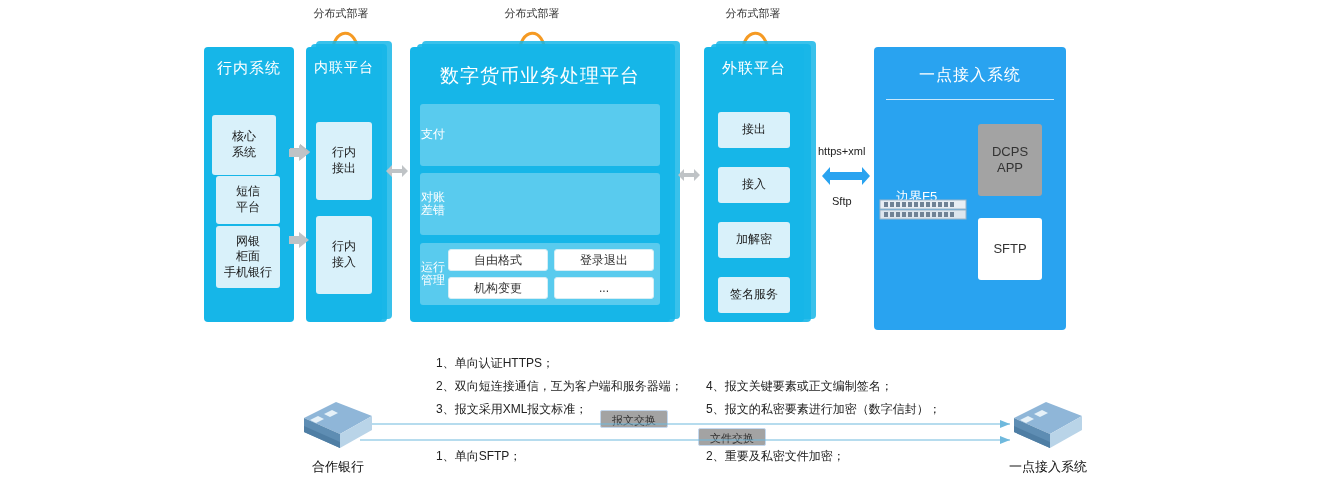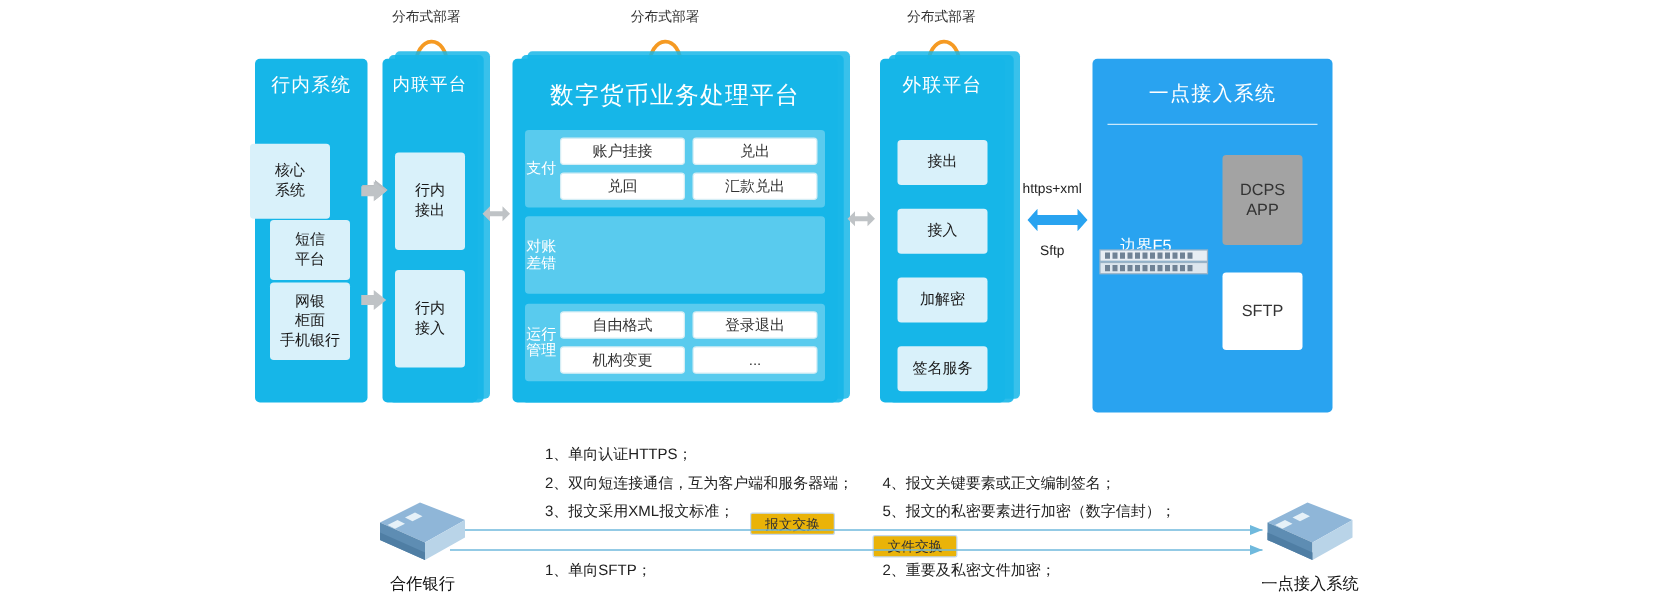--- a/index.html
+++ b/index.html
@@ -90,21 +90,21 @@
     color:#222;
     white-space:nowrap;
   }
   .bottom-label{
     font-size:13px;
     color:#111;
     text-align:center;
     width:160px;
   }
   .exch-box{
-    background:#eab308;
+    background:#a3a3a3;
     border:1px solid #c4d8ee;
     font-size:11px;
     color:#333;
     text-align:center;
     padding:2px 0;
     box-sizing:border-box;
     border-radius:2px;
   }
   .conn-label{font-size:11px;color:#222;}
   svg{overflow:visible;}
@@ -124,21 +124,21 @@
   <path d="M519,56 C519,26 545,26 545,54" fill="none" stroke="#f59a23" stroke-width="3"></path>
   <polygon points="519,58 514,47 524,47" fill="#f59a23"></polygon>
 
   <path d="M742,56 C742,26 768,26 768,54" fill="none" stroke="#f59a23" stroke-width="3"></path>
   <polygon points="742,58 737,47 747,47" fill="#f59a23"></polygon>
 </svg>
 
 <div class="abs panel" style="left:204px;top:47px;width:90px;height:275px;">
   <div class="panel-title" style="margin-top:12px;">行内系统</div>
 </div>
-<div class="abs lightbox" style="left:200px;top:115px;width:64px;height:60px;">
+<div class="abs lightbox" style="left:212px;top:115px;width:64px;height:60px;">
   <span style="white-space:pre-line;">核心
 系统</span>
 </div>
 <div class="abs lightbox" style="left:216px;top:176px;width:64px;height:48px;">
   <span style="white-space:pre-line;">短信
 平台</span>
 </div>
 <div class="abs lightbox" style="left:216px;top:226px;width:64px;height:62px;">
   <span style="white-space:pre-line;">网银
 柜面
@@ -161,26 +161,20 @@
 
 <div class="abs stack-shadow" style="left:422px;top:41px;width:258px;height:278px;opacity:.85;"></div>
 <div class="abs stack-shadow" style="left:417px;top:44px;width:258px;height:278px;opacity:.9;"></div>
 <div class="abs panel" style="left:410px;top:47px;width:260px;height:275px;">
   <div class="panel-title" style="margin-top:16px;font-size:19px;">数字货币业务处理平台</div>
 </div>
 
 <div class="abs group-wrap" style="left:420px;top:104px;width:240px;height:62px;">
   <div class="group-label">
     <span style="white-space:pre-line;">支付</span>
-  </div>
-  <div class="group-items">
-    <div class="white-box">账户挂接</div>
-    <div class="white-box">兑出</div>
-    <div class="white-box">兑回</div>
-    <div class="white-box">汇款兑出</div>
   </div>
 </div>
 
 <div class="abs group-wrap" style="left:420px;top:173px;width:240px;height:62px;">
   <div class="group-label">
     <span style="white-space:pre-line;">对账差错</span>
   </div>
 </div>
 
 <div class="abs group-wrap" style="left:420px;top:243px;width:240px;height:62px;">

